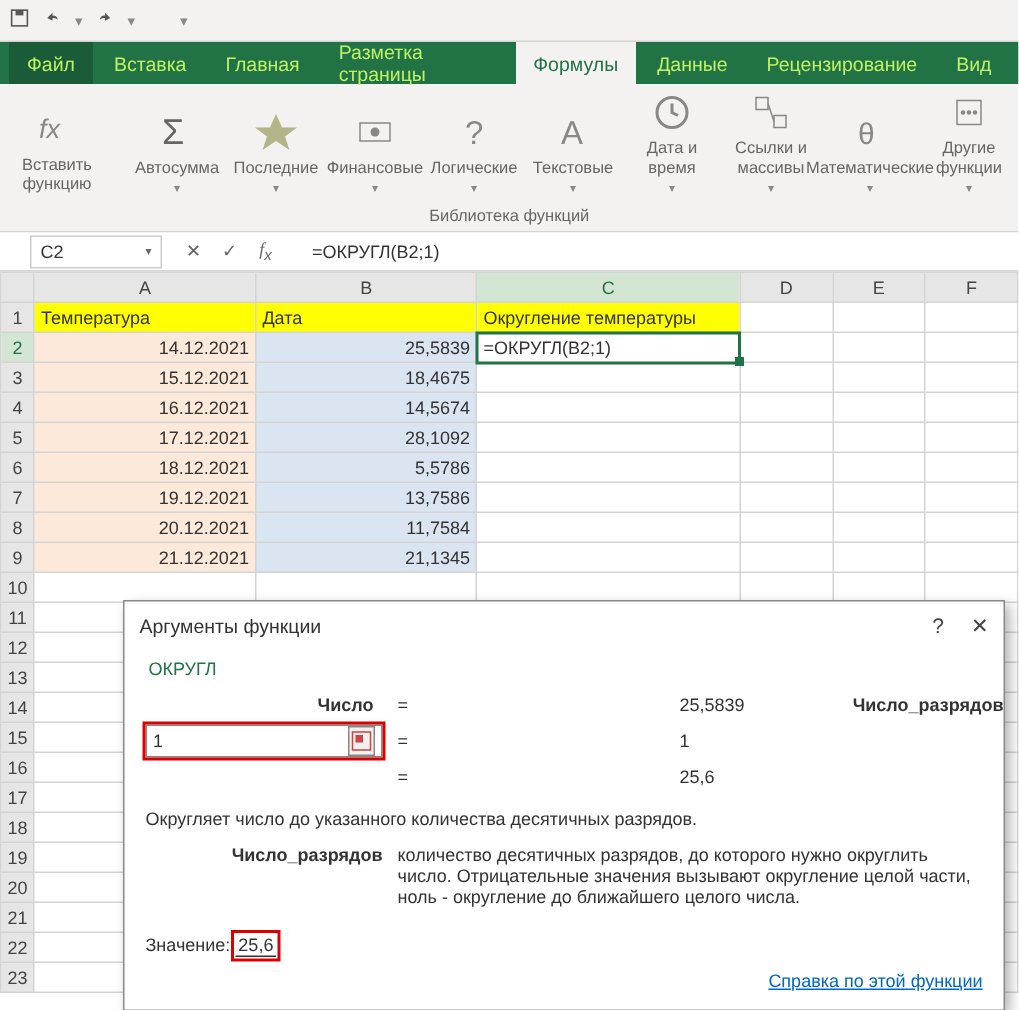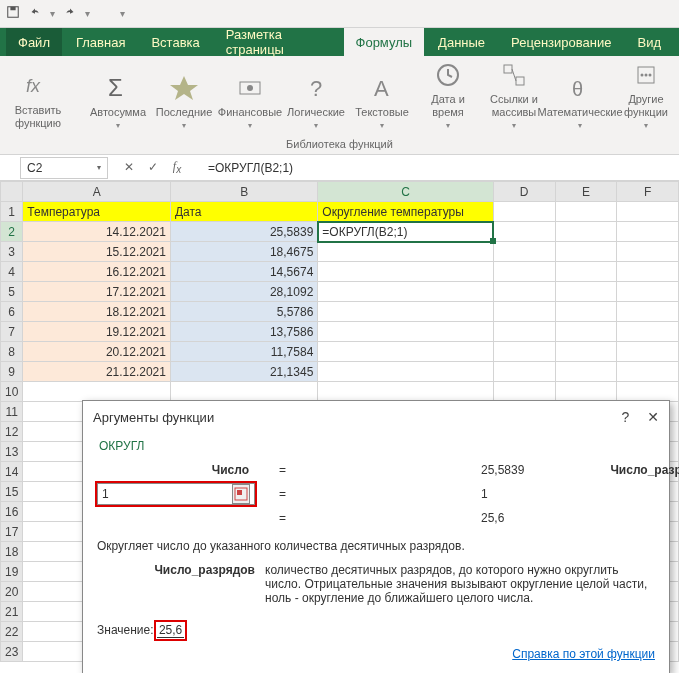--- a/index.html
+++ b/index.html
@@ -6,21 +6,21 @@
 body { background: #fff; width: 679px; height: 673px; overflow: hidden; font-size: 12px; color: #333; }
 
 
 .qat { background: #f3f2f1; height: 28px; display: flex; align-items: center; padding: 0 6px; gap: 8px; border-bottom: 1px solid #d4d4d4; }
 .qat .spacer { width: 14px; height: 14px; }
 .qat svg { width: 14px; height: 14px; }
 .qat .sep { color: #888; font-size: 10px; }
 
 
 .ribbon-tabs { background: #217346; height: 28px; display: flex; align-items: center; padding: 0 6px; gap: 2px; }
-.ribbon-tabs .tab { color: #fef9c3; padding: 0 12px; height: 28px; display: flex; align-items: center; font-size: 13px; cursor: pointer; }
+.ribbon-tabs .tab { color: #bef264; padding: 0 12px; height: 28px; display: flex; align-items: center; font-size: 13px; cursor: pointer; }
 .ribbon-tabs .tab.file { background: #1a5c38; }
 .ribbon-tabs .tab.active { background: #f3f2f1; color: #217346; }
 
 
 .ribbon { background: #f3f2f1; border-bottom: 1px solid #d4d4d4; padding: 6px 8px 2px; }
 .ribbon-group { display: flex; gap: 6px; align-items: flex-start; }
 .ribbon-btn { display: flex; flex-direction: column; align-items: center; justify-content: flex-end; padding: 4px 6px; min-width: 60px; text-align: center; font-size: 11px; color: #666; gap: 2px; height: 72px; }
 .ribbon-btn .icon { width: 32px; height: 32px; display: flex; align-items: center; justify-content: center; }
 .ribbon-btn .label { line-height: 1.2; }
 .ribbon-btn .drop { font-size: 8px; color: #888; }
@@ -56,21 +56,21 @@
 .data-b { background: #dbe5f1 !important; text-align: right; }
 .sel-cell { outline: 2px solid #217346; outline-offset: -1px; text-align: left; position: relative; }
 .sel-cell::after { content: ""; position: absolute; right: -3px; bottom: -3px; width: 6px; height: 6px; background: #217346; }
 
 
 .dialog { position: absolute; left: 82px; top: 400px; width: 588px; background: #fff; border: 1px solid #888; box-shadow: 3px 3px 8px rgba(0,0,0,0.3); font-size: 12px; }
 .dialog-title { display: flex; justify-content: space-between; align-items: center; padding: 8px 10px; font-size: 13px; }
 .dialog-title .right { display: flex; gap: 18px; font-size: 14px; color: #444; }
 .dialog-body { padding: 6px 14px 12px; }
 .func-name { color: #217346; font-size: 12px; margin-bottom: 10px; padding-left: 2px; }
-.arg-grid { display: grid; grid-template-columns: 158px 190px 18px 200px; gap: 6px 18px; align-items: center; margin-bottom: 8px; }
+.arg-grid { display: grid; grid-template-columns: 158px 190px 18px 200px; gap: 6px 4px; align-items: center; margin-bottom: 8px; }
 .arg-label { text-align: right; font-weight: bold; padding-right: 6px; }
 .arg-input { border: 1px solid #888; height: 22px; padding: 0 4px; font-size: 12px; display: flex; align-items: center; justify-content: space-between; }
 .arg-input.hl { outline: 2px solid #d00; outline-offset: 0px; }
 .arg-ref { width: 18px; height: 20px; border: 1px solid #888; display: flex; align-items: center; justify-content: center; background: #f0f0f0; }
 .arg-result { font-size: 12px; color: #333; }
 .eq { padding: 0 6px; }
 .desc { margin: 14px 0 10px; font-size: 12px; }
 .param-desc { display: flex; gap: 10px; margin-bottom: 18px; }
 .param-desc .pn { font-weight: bold; min-width: 158px; text-align: right; }
 .param-desc .pd { flex: 1; }
@@ -94,22 +94,22 @@
   <span><svg viewBox="0 0 16 16">
         <path d="M12 8 L8 4 L8 6 Q4 6 4 10 Q4 8 8 8 L8 10 Z" fill="#555"></path>
       </svg></span>
   <span class="sep">▾</span>
   <span class="spacer"></span>
   <span class="sep">▾</span>
 </div>
 
 <div class="ribbon-tabs">
   <div class="tab file">Файл</div>
+  <div class="tab">Вставка</div>
   <div class="tab">Главная</div>
-  <div class="tab">Вставка</div>
   <div class="tab">Разметка страницы</div>
   <div class="tab active">Формулы</div>
   <div class="tab">Данные</div>
   <div class="tab">Рецензирование</div>
   <div class="tab">Вид</div>
 </div>
 
 <div class="ribbon">
   <div class="ribbon-group">
     <div class="ribbon-btn">

